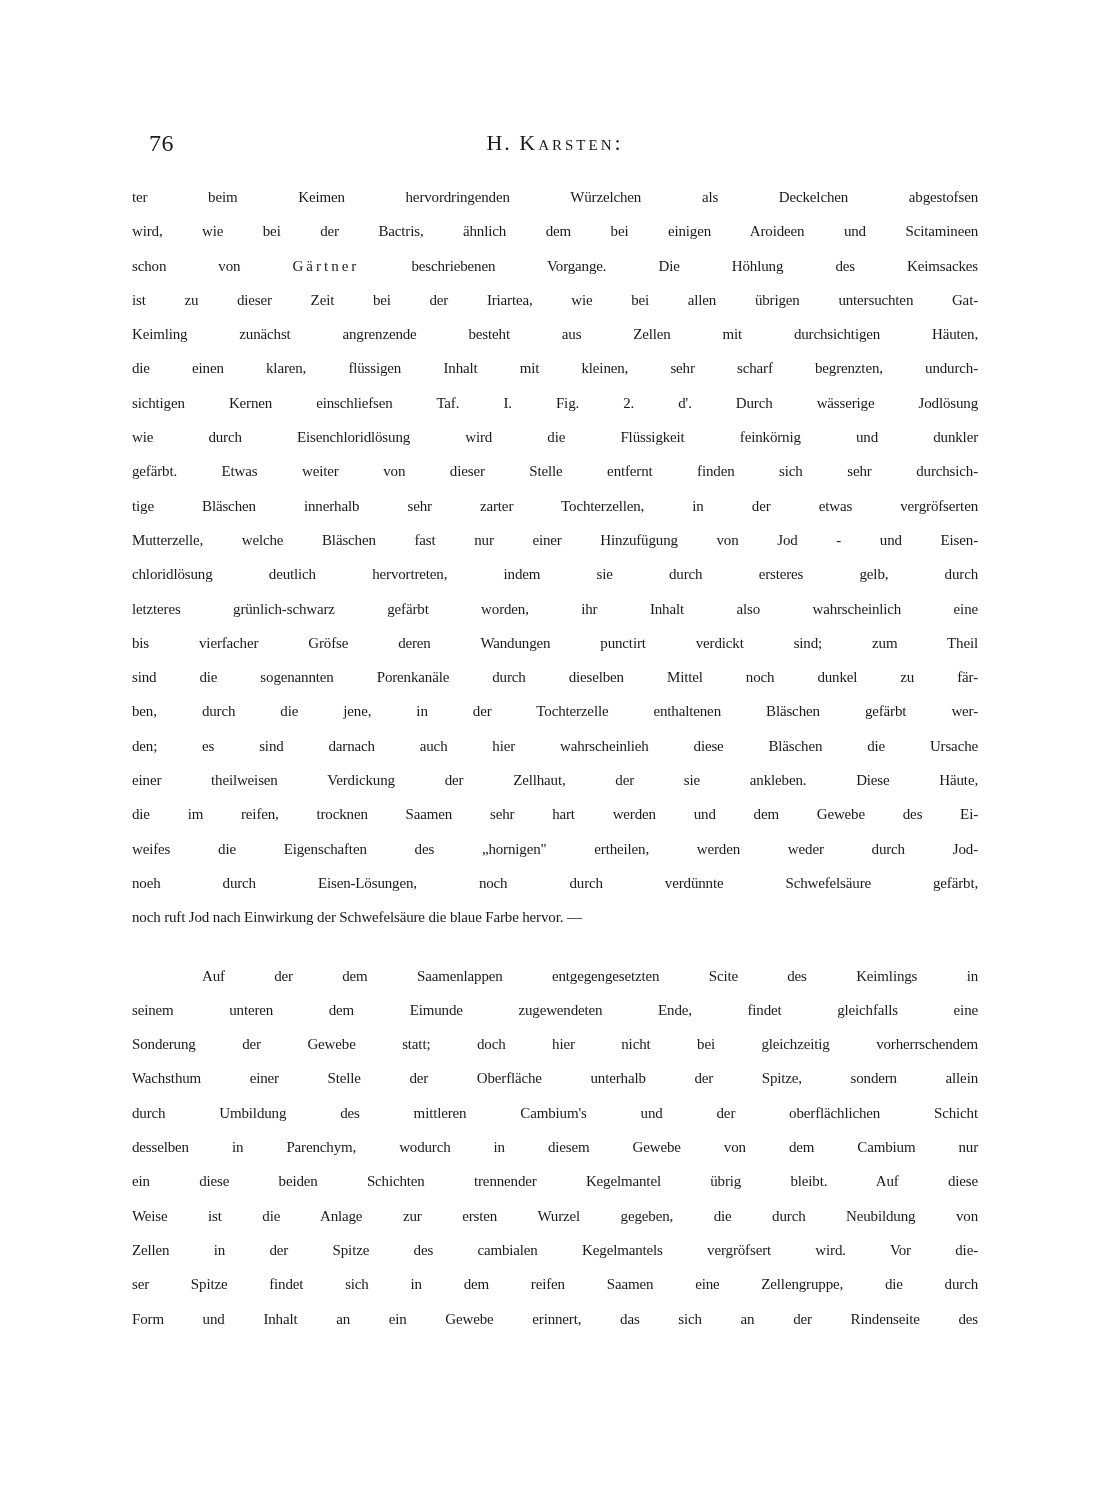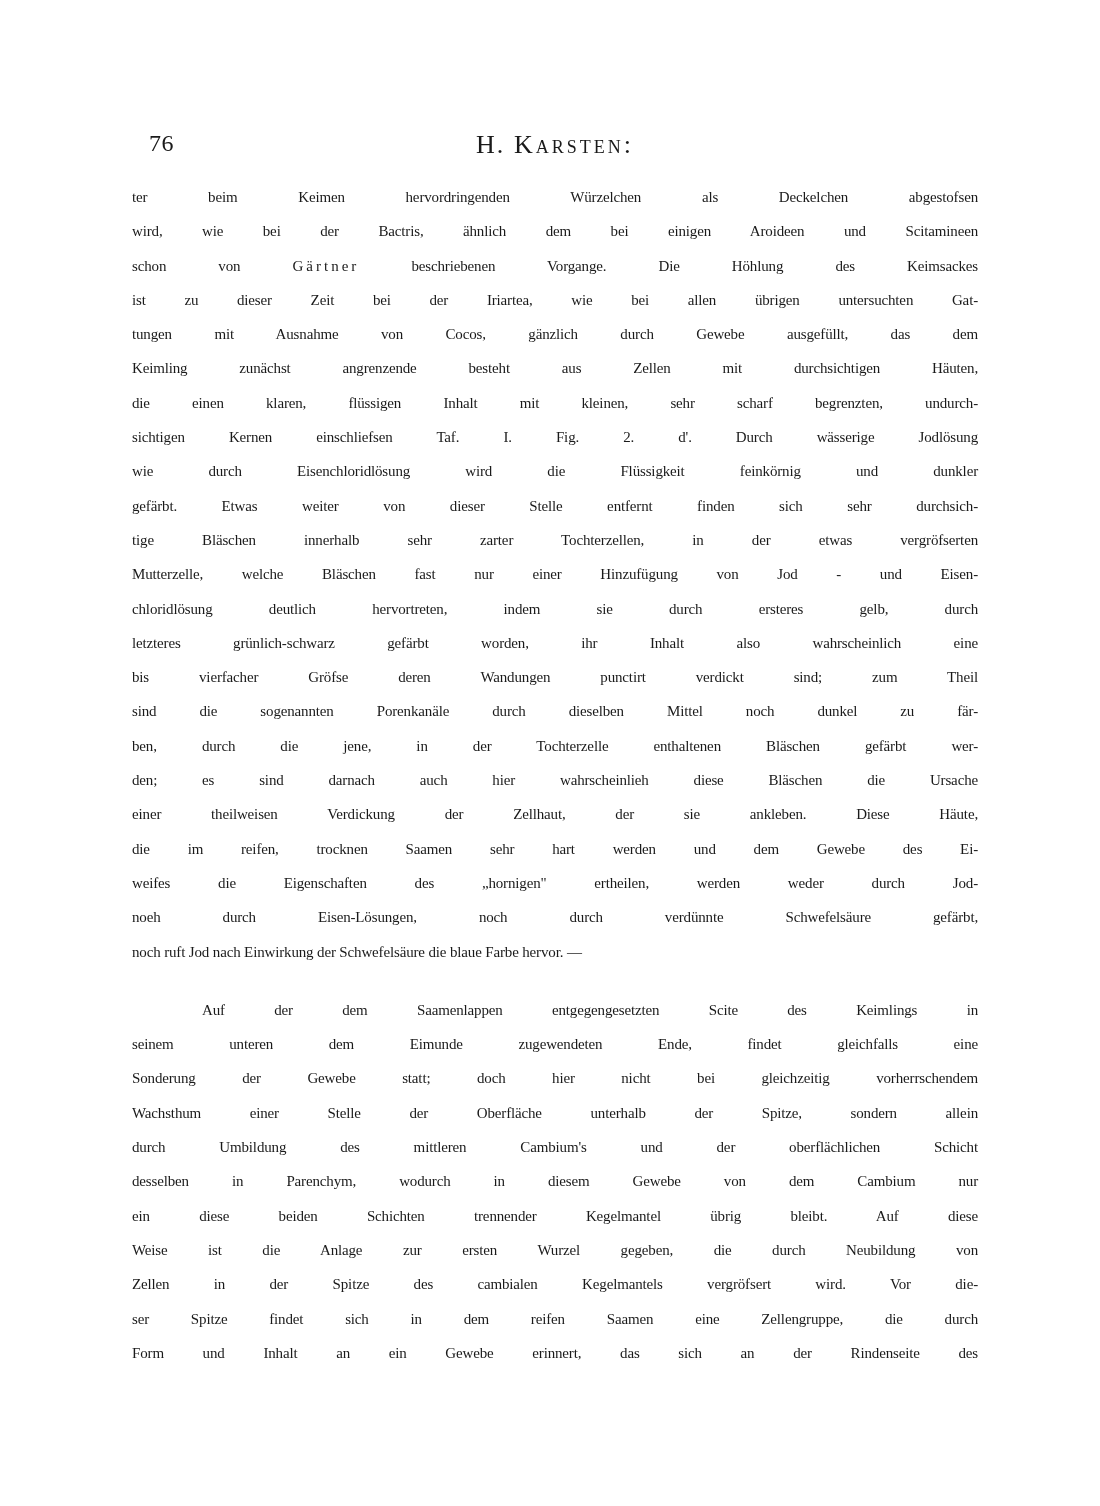--- a/index.html
+++ b/index.html
@@ -4,21 +4,21 @@
   <style>
     html, body { margin: 0; padding: 0; background: #ffffff; }
     body {
       width: 1100px; height: 1506px; position: relative; overflow: hidden;
       color: #1a1a1a;
       font-family: "Liberation Serif", "DejaVu Serif", serif;
     }
     .page { position: absolute; left: 0; top: 0; width: 1100px; height: 1506px; }
     .header { position: absolute; top: 130px; left: 132px; width: 846px; height: 36px; }
     .page-number { position: absolute; left: 0; top: 0; font-size: 24px; letter-spacing: 0.5px; margin-left: 17px; }
-    .running-head { position: absolute; left: 0; right: 0; top: 0; text-align: center; font-size: 26px; letter-spacing: 2px; }
+    .running-head { position: absolute; left: 0; right: 0; top: 0; text-align: center; font-size: 22px; letter-spacing: 2px; }
     .running-head .sc { font-variant: small-caps; letter-spacing: 3px; }
     .body-text { position: absolute; top: 180px; left: 132px; width: 846px; }
     .line {
       height: 34.3px; line-height: 34.3px; font-size: 15px;
       white-space: nowrap; text-align: justify; text-align-last: justify;
       letter-spacing: -0.15px;
     }
     .line.last { text-align-last: left; }
     .line.indent { padding-left: 70px; margin-top: 24px; }
     .it { }
@@ -32,21 +32,20 @@
     <span class="page-number">76</span>
     <div class="running-head">
       <span>H. </span><span class="sc">Karsten:</span>
     </div>
   </div>
   <div class="body-text" id="body-text">
       <div class="line"><span>ter beim Keimen hervordringenden Würzelchen als Deckelchen abgestofsen</span></div>
       <div class="line"><span>wird, wie bei der </span><span class="it">Bactris</span><span>, ähnlich dem bei einigen Aroideen und Scitamineen</span></div>
       <div class="line"><span>schon von </span><span class="sp">Gärtner</span><span> beschriebenen Vorgange.  Die Höhlung des Keimsackes</span></div>
       <div class="line"><span>ist zu dieser Zeit bei der </span><span class="it">Iriartea</span><span>, wie bei allen übrigen untersuchten Gat-</span></div>
-      <div class="line"><span>tungen mit Ausnahme von </span><span class="it">Cocos</span><span>, gänzlich durch Gewebe ausgefüllt, das dem</span></div>
       <div class="line"><span>Keimling zunächst angrenzende besteht aus Zellen mit durchsichtigen Häuten,</span></div>
       <div class="line"><span>die einen klaren, flüssigen Inhalt mit kleinen, sehr scharf begrenzten, undurch-</span></div>
       <div class="line"><span>sichtigen Kernen einschliefsen Taf. I. Fig. 2. </span><span class="it">d'</span><span>.  Durch wässerige Jodlösung</span></div>
       <div class="line"><span>wie durch Eisenchloridlösung wird die Flüssigkeit feinkörnig und dunkler</span></div>
       <div class="line"><span>gefärbt.  Etwas weiter von dieser Stelle entfernt finden sich sehr durchsich-</span></div>
       <div class="line"><span>tige Bläschen innerhalb sehr zarter Tochterzellen, in der etwas vergröfserten</span></div>
       <div class="line"><span>Mutterzelle, welche Bläschen fast nur einer Hinzufügung von Jod - und Eisen-</span></div>
       <div class="line"><span>chloridlösung deutlich hervortreten, indem sie durch ersteres gelb, durch</span></div>
       <div class="line"><span>letzteres grünlich-schwarz gefärbt worden, ihr Inhalt also wahrscheinlich eine</span></div>
       <div class="line"><span>bis vierfacher Gröfse deren Wandungen punctirt verdickt sind; zum Theil</span></div>

